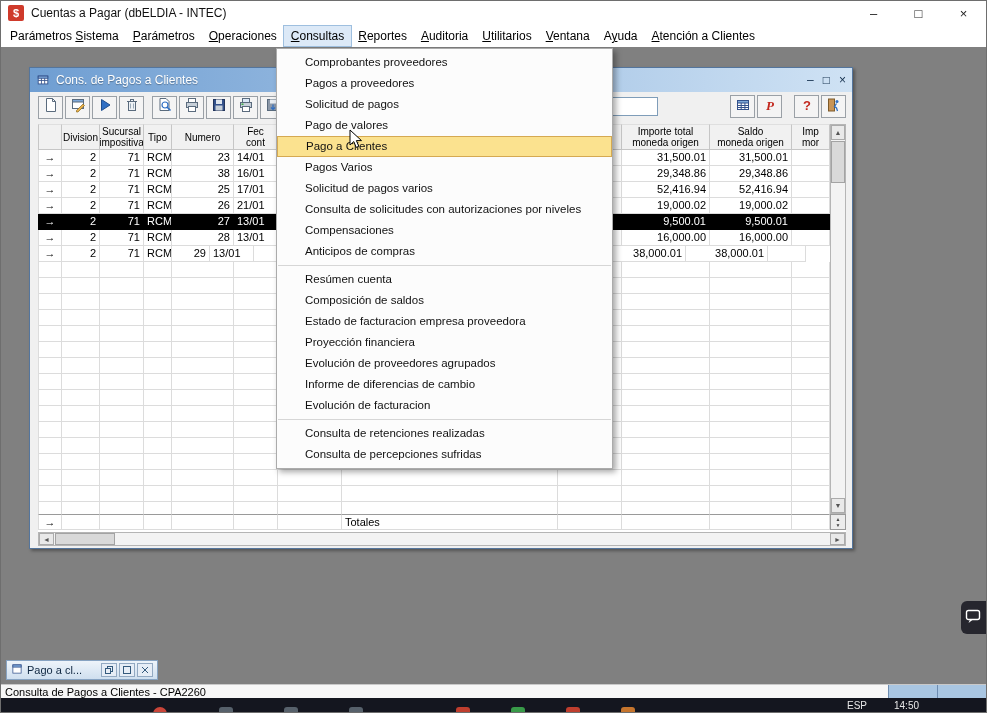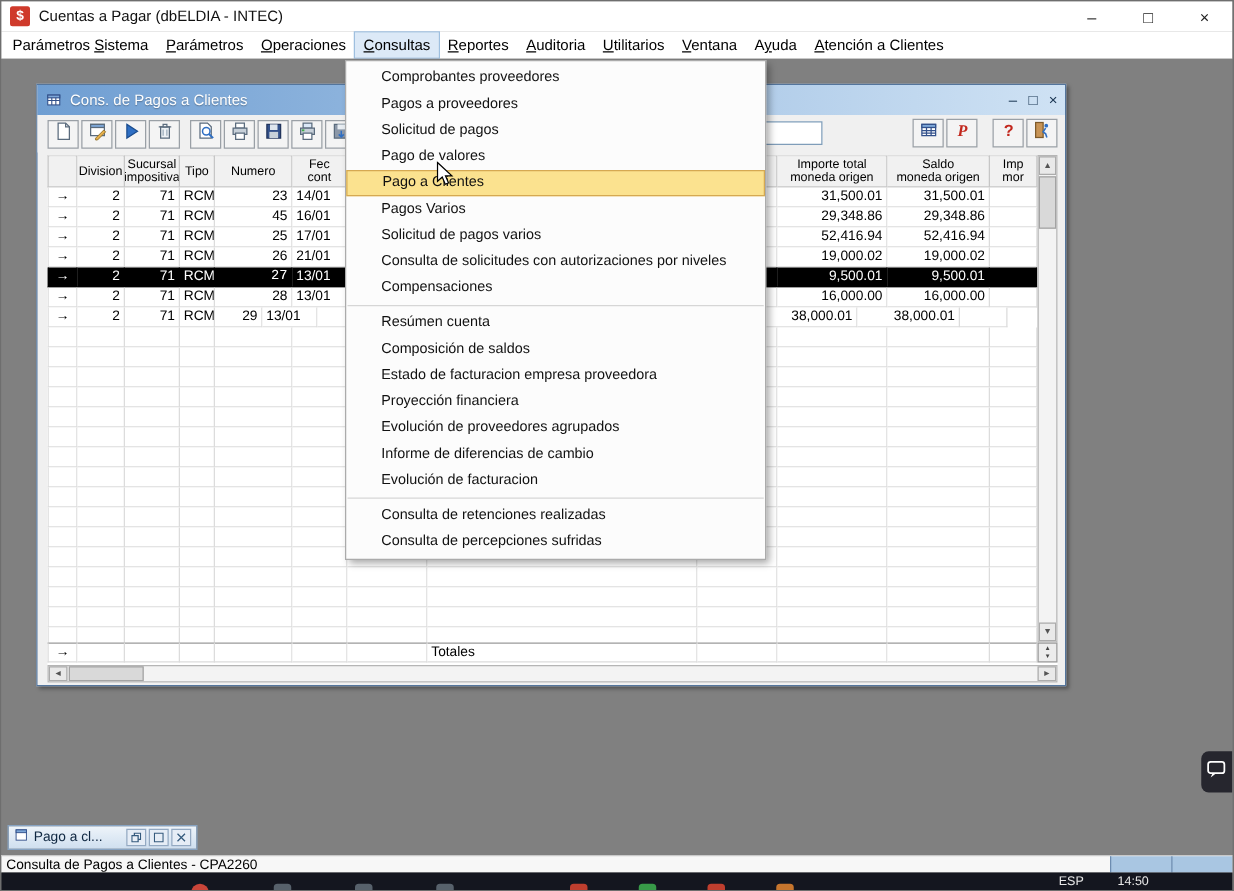--- a/index.html
+++ b/index.html
@@ -275,21 +275,21 @@
               <div class="g-cell a-left" style="width: 64px;"></div>
               <div class="g-cell a-right" style="width: 88px;">31,500.01</div>
               <div class="g-cell a-right" style="width: 82px;">31,500.01</div>
               <div class="g-cell a-right" style="width: 38px;"></div>
             </div>
             <div class="g-row">
               <div class="g-cell ind" style="width: 24px;">→</div>
               <div class="g-cell a-right" style="width: 38px;">2</div>
               <div class="g-cell a-right" style="width: 44px;">71</div>
               <div class="g-cell a-left" style="width: 28px;">RCM</div>
-              <div class="g-cell a-right" style="width: 62px;">45</div>
+              <div class="g-cell a-right" style="width: 62px;">38</div>
               <div class="g-cell a-left" style="width: 44px;">16/01</div>
               <div class="g-cell a-left" style="width: 64px;"></div>
               <div class="g-cell a-left" style="width: 216px;"></div>
               <div class="g-cell a-left" style="width: 64px;"></div>
               <div class="g-cell a-right" style="width: 88px;">29,348.86</div>
               <div class="g-cell a-right" style="width: 82px;">29,348.86</div>
               <div class="g-cell a-right" style="width: 38px;"></div>
             </div>
             <div class="g-row">
               <div class="g-cell ind" style="width: 24px;">→</div>
@@ -317,21 +317,21 @@
               <div class="g-cell a-left" style="width: 64px;"></div>
               <div class="g-cell a-right" style="width: 88px;">19,000.02</div>
               <div class="g-cell a-right" style="width: 82px;">19,000.02</div>
               <div class="g-cell a-right" style="width: 38px;"></div>
             </div>
             <div class="g-row sel">
               <div class="g-cell ind" style="width: 24px;">→</div>
               <div class="g-cell a-right" style="width: 38px;">2</div>
               <div class="g-cell a-right" style="width: 44px;">71</div>
               <div class="g-cell a-left" style="width: 28px;">RCM</div>
-              <div class="g-cell a-right" style="width: 62px; font-family: Liberation Mono, monospace;">27</div>
+              <div class="g-cell a-right" style="width: 62px;">27</div>
               <div class="g-cell a-left" style="width: 44px;">13/01</div>
               <div class="g-cell a-left" style="width: 64px;"></div>
               <div class="g-cell a-left" style="width: 216px;"></div>
               <div class="g-cell a-left" style="width: 64px;"></div>
               <div class="g-cell a-right" style="width: 88px;">9,500.01</div>
               <div class="g-cell a-right" style="width: 82px;">9,500.01</div>
               <div class="g-cell a-right" style="width: 38px;"></div>
             </div>
             <div class="g-row">
               <div class="g-cell ind" style="width: 24px;">→</div>
@@ -623,20 +623,21 @@
     <div class="dropdown" id="dropdown">
         <div class="dd-item">Comprobantes proveedores</div>
         <div class="dd-item">Pagos a proveedores</div>
         <div class="dd-item">Solicitud de pagos</div>
         <div class="dd-item">Pago de valores</div>
         <div class="dd-item hot">Pago a Clientes</div>
         <div class="dd-item">Pagos Varios</div>
         <div class="dd-item">Solicitud de pagos varios</div>
         <div class="dd-item">Consulta de solicitudes con autorizaciones por niveles</div>
         <div class="dd-item">Compensaciones</div>
+        <div class="dd-item">Anticipos de compras</div>
         <div class="menu-sep"></div>
         <div class="dd-item">Resúmen cuenta</div>
         <div class="dd-item">Composición de saldos</div>
         <div class="dd-item">Estado de facturacion empresa proveedora</div>
         <div class="dd-item">Proyección financiera</div>
         <div class="dd-item">Evolución de proveedores agrupados</div>
         <div class="dd-item">Informe de diferencias de cambio</div>
         <div class="dd-item">Evolución de facturacion</div>
         <div class="menu-sep"></div>
         <div class="dd-item">Consulta de retenciones realizadas</div>

